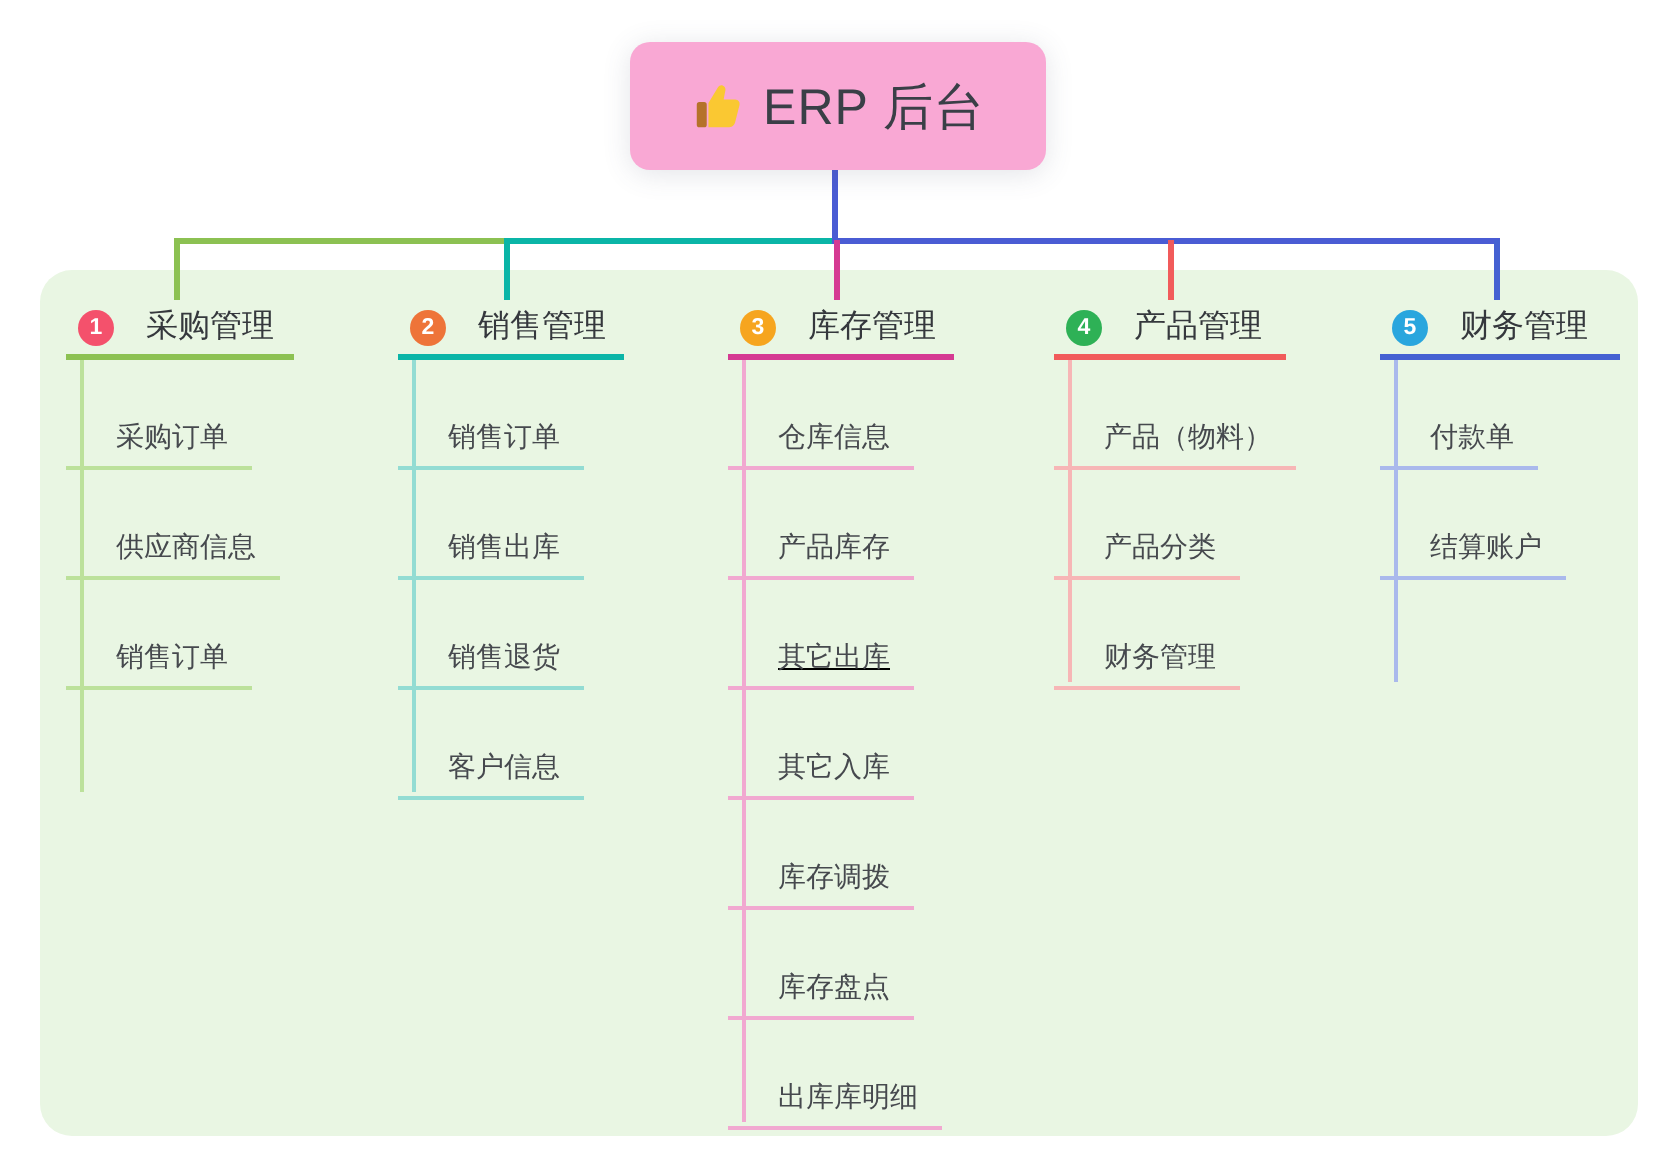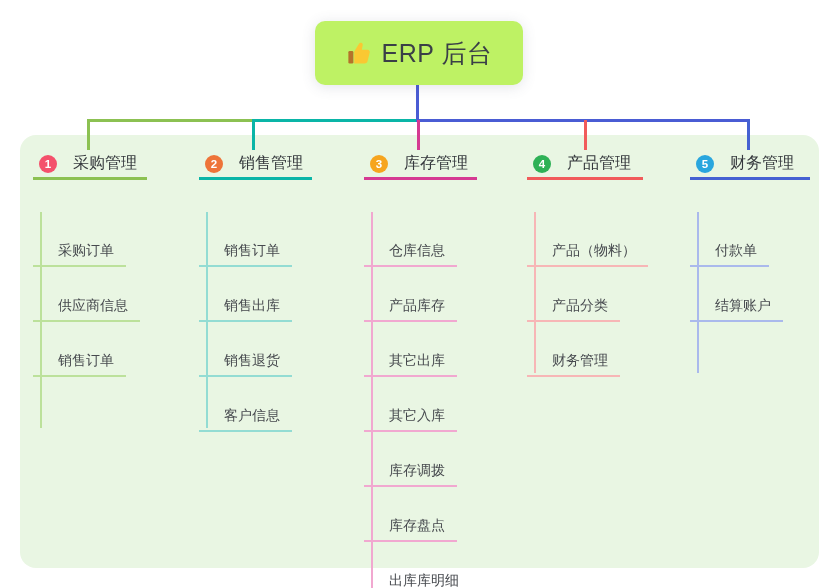--- a/index.html
+++ b/index.html
@@ -7,21 +7,21 @@
   #stage {
     position:relative; width:839px; height:588px; background:#ffffff;
     overflow:hidden;
   }
   #canvas-panel {
     position:absolute; left:20px; top:135px; width:799px; height:433px;
     border-radius:16px;
   }
   #root-card {
     position:absolute; left:315px; top:21px; width:208px; height:64px;
-    background:#bef264; border-radius:10px;
+    background:#f9a8d4; border-radius:10px;
     box-shadow:0 2px 14px rgba(80,90,110,0.16);
     display:flex; align-items:center; justify-content:center; gap:10px;
     cursor:pointer; z-index:3;
   }
   #root-card .root-label {
     font-size:25px; font-weight:500; color:#3a3f47; letter-spacing:0.5px;
   }
   .seg { position:absolute; z-index:1; }
   .branch { position:absolute; z-index:2; }
   .branch-header {
@@ -31,21 +31,21 @@
   .badge {
     width:18px; height:18px; border-radius:50%; margin-left:6px;
     color:#ffffff; font-size:11.5px; font-weight:bold;
     display:flex; align-items:center; justify-content:center;
     flex:0 0 auto;
   }
   .branch-label {
     margin-left:16px; font-size:16px; font-weight:500; color:#35383d;
     white-space:nowrap;
   }
-  .children { position:relative;margin-top:32px; }
+  .children { position:relative; }
   .trunk { position:absolute; left:7px; top:0; width:2px; }
   .child {
     height:55px; box-sizing:border-box; border-bottom:2px solid;
     display:flex; align-items:flex-end; width:max-content;
     padding:0 12px 5px 25px; cursor:pointer;
   }
   .child:first-child { height:51px; }
   .child-label { font-size:14px; color:#46494e; white-space:nowrap; }
 </style>
 </head>
@@ -121,21 +121,21 @@
           <span class="branch-label">库存管理</span>
         </div>
         <div class="children">
           <div class="trunk" style="background: rgb(241, 168, 208); height: 381px;"></div>
           <div class="child" style="border-bottom-color: rgb(241, 168, 208);">
             <span class="child-label">仓库信息</span>
           </div>
           <div class="child" style="border-bottom-color: rgb(241, 168, 208);">
             <span class="child-label">产品库存</span>
           </div>
-          <div class="child" style="border-bottom-color: rgb(241, 168, 208);">
+          <div class="child" style="border-bottom-color: rgb(241, 168, 208); text-decoration: underline;">
             <span class="child-label">其它出库</span>
           </div>
           <div class="child" style="border-bottom-color: rgb(241, 168, 208);">
             <span class="child-label">其它入库</span>
           </div>
           <div class="child" style="border-bottom-color: rgb(241, 168, 208);">
             <span class="child-label">库存调拨</span>
           </div>
           <div class="child" style="border-bottom-color: rgb(241, 168, 208);">
             <span class="child-label">库存盘点</span>

